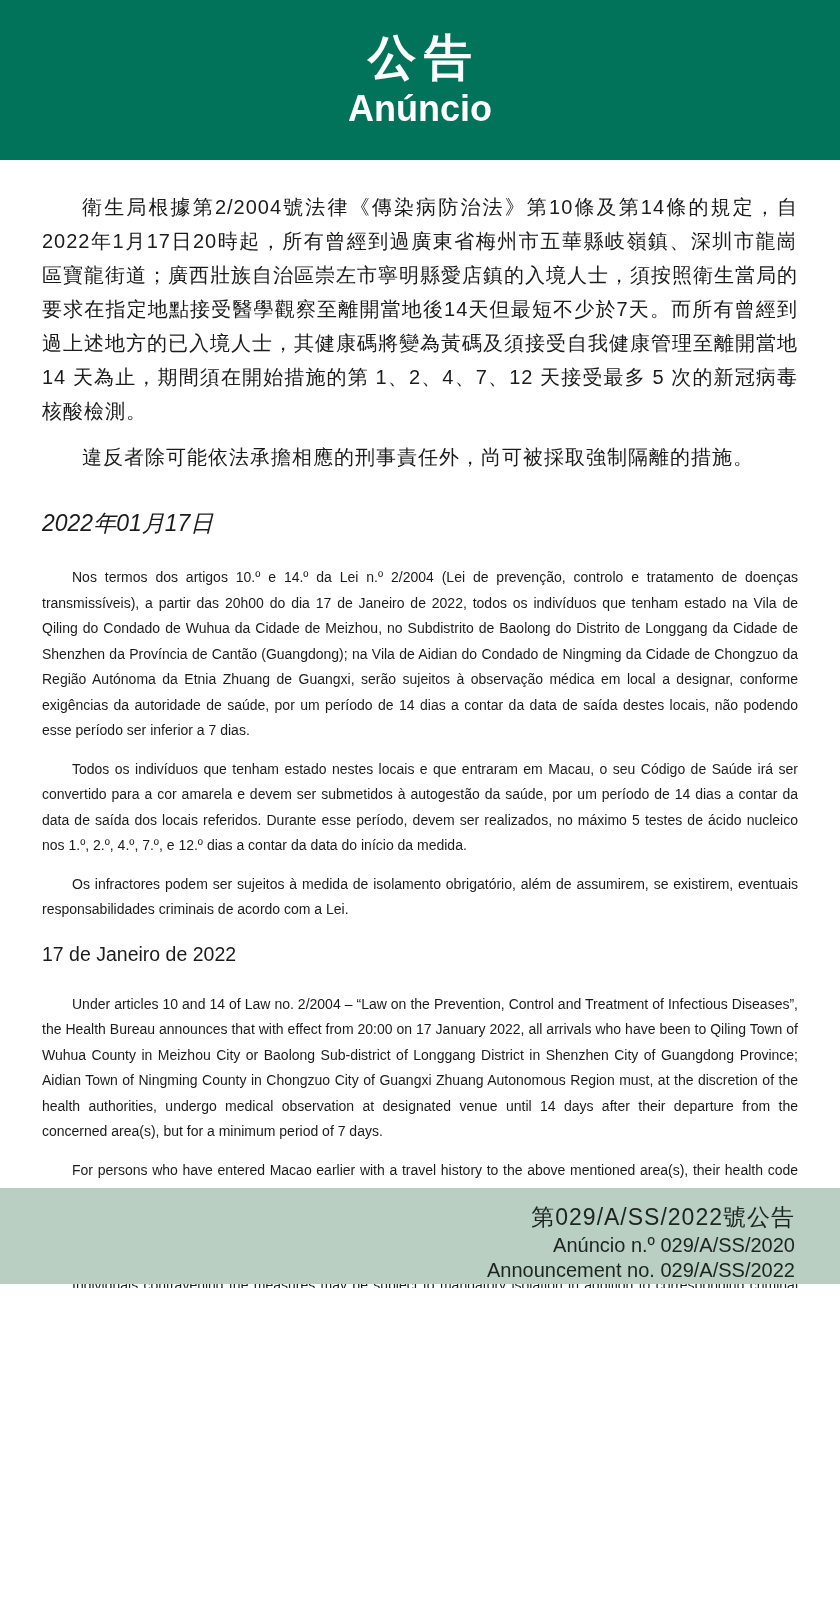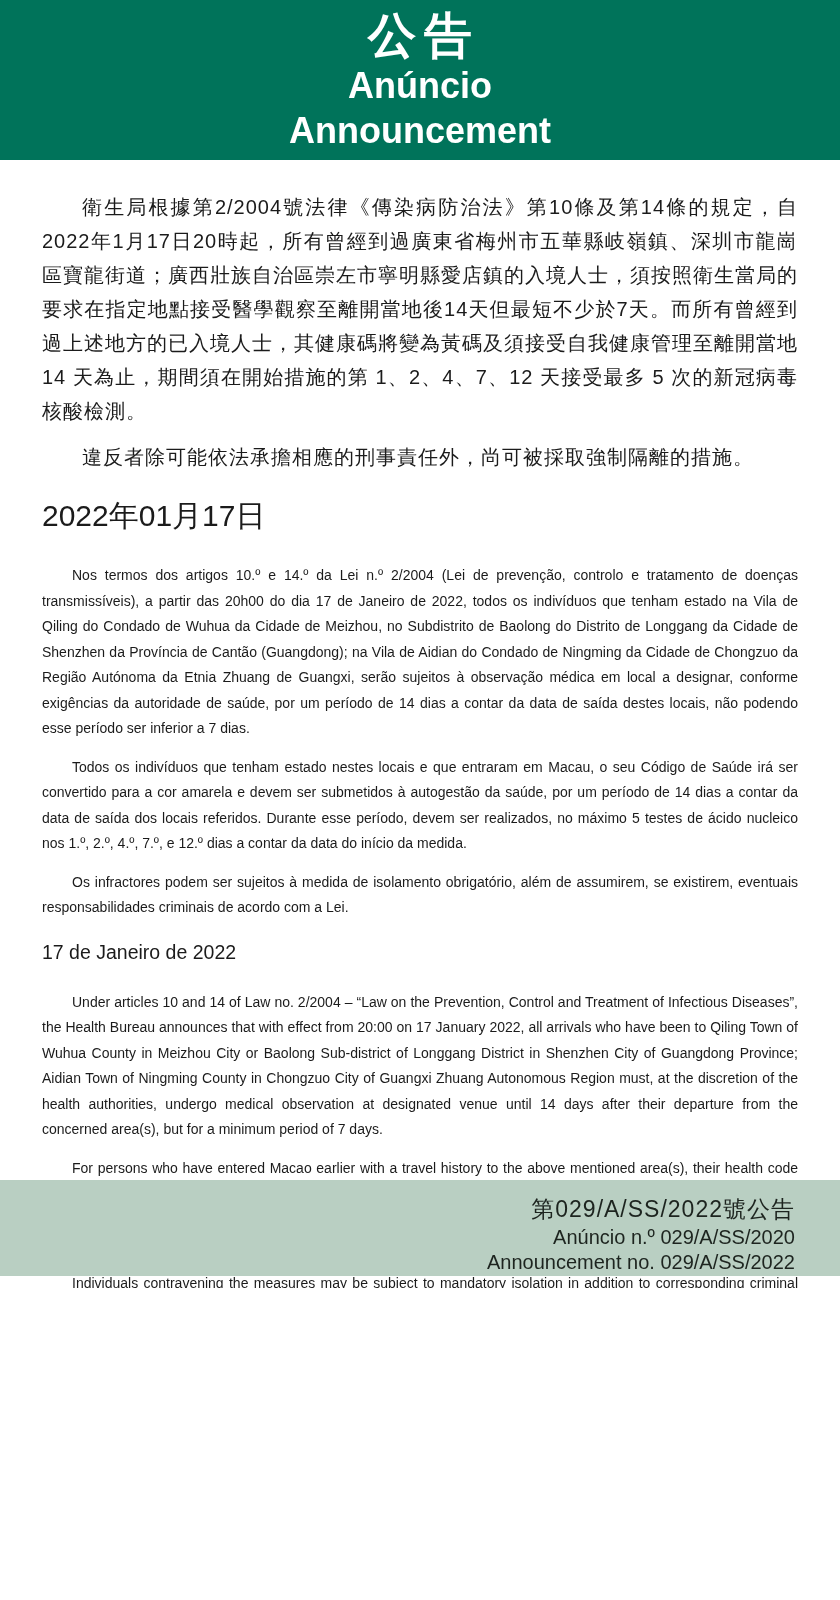--- a/index.html
+++ b/index.html
@@ -56,23 +56,24 @@
 
   .zh-p {
     font-size: 20px;
     line-height: 34px;
     text-align: justify;
     text-indent: 2em;
     letter-spacing: 1px;
     margin-bottom: 12px;
   }
   .zh-date {
-    font-size: 30px;
-    margin-top: 22px;
+    font-size: 23px;
+    margin-top: 34px;
     margin-bottom: 0;
+    font-style: italic;
   }
 
   .sec-pt { margin-top: 26px; }
   .sec-en { margin-top: 26px; }
 
   .lat-p {
     font-size: 14px;
     line-height: 25.5px;
     text-align: justify;
     text-indent: 30px;
@@ -100,41 +101,40 @@
     flex-direction: column;
     align-items: center;
     text-align: center;
   }
   .org .logo { display: block; }
 
   
   .footer {
     position: absolute;
     left: 0;
-    bottom: 12px;
+    bottom: 4px;
     width: 100%;
     height: 96px;
     background: #b9cfc2;
     text-align: right;
     padding: 15px 45px 0 0;
     color: #1d241f;
   }
   .f-zh { font-size: 23px; line-height: 28px; letter-spacing: 1px; }
   .f-pt { font-size: 20px; line-height: 25px; margin-top: 2px; }
   .f-en { font-size: 20px; line-height: 25px; }
 </style>
 </head>
 <body>
 
 <div class="page">
 
   <header class="banner">
     <div class="t-zh">公告</div>
     <div class="t-pt">Anúncio</div>
-    <div class="t-en">Announcement</div>
   </header>
 
   <main class="content">
 
     <section class="sec-zh">
       <p class="zh-p">衛生局根據第2/2004號法律《傳染病防治法》第10條及第14條的規定，自2022年1月17日20時起，所有曾經到過廣東省梅州市五華縣岐嶺鎮、深圳市龍崗區寶龍街道；廣西壯族自治區崇左市寧明縣愛店鎮的入境人士，須按照衛生當局的要求在指定地點接受醫學觀察至離開當地後14天但最短不少於7天。而所有曾經到過上述地方的已入境人士，其健康碼將變為黃碼及須接受自我健康管理至離開當地 14 天為止，期間須在開始措施的第 1、2、4、7、12 天接受最多 5 次的新冠病毒核酸檢測。</p>
       <p class="zh-p">違反者除可能依法承擔相應的刑事責任外，尚可被採取強制隔離的措施。</p>
       <p class="zh-date">2022年01月17日</p>
     </section>
 

